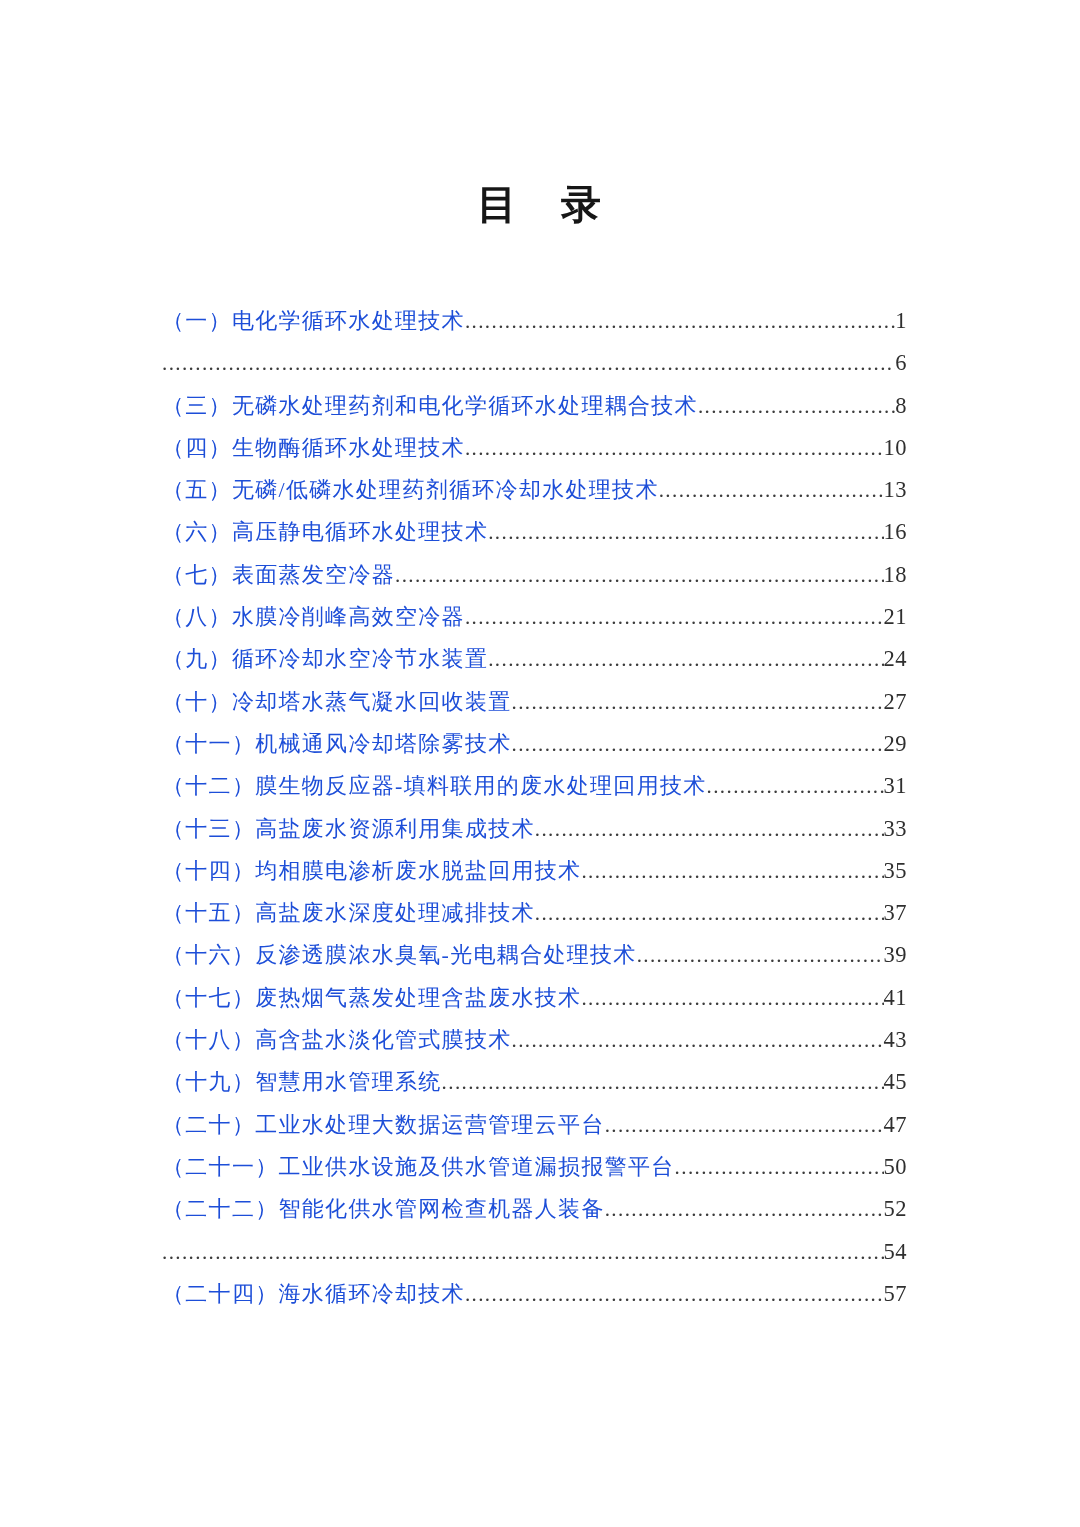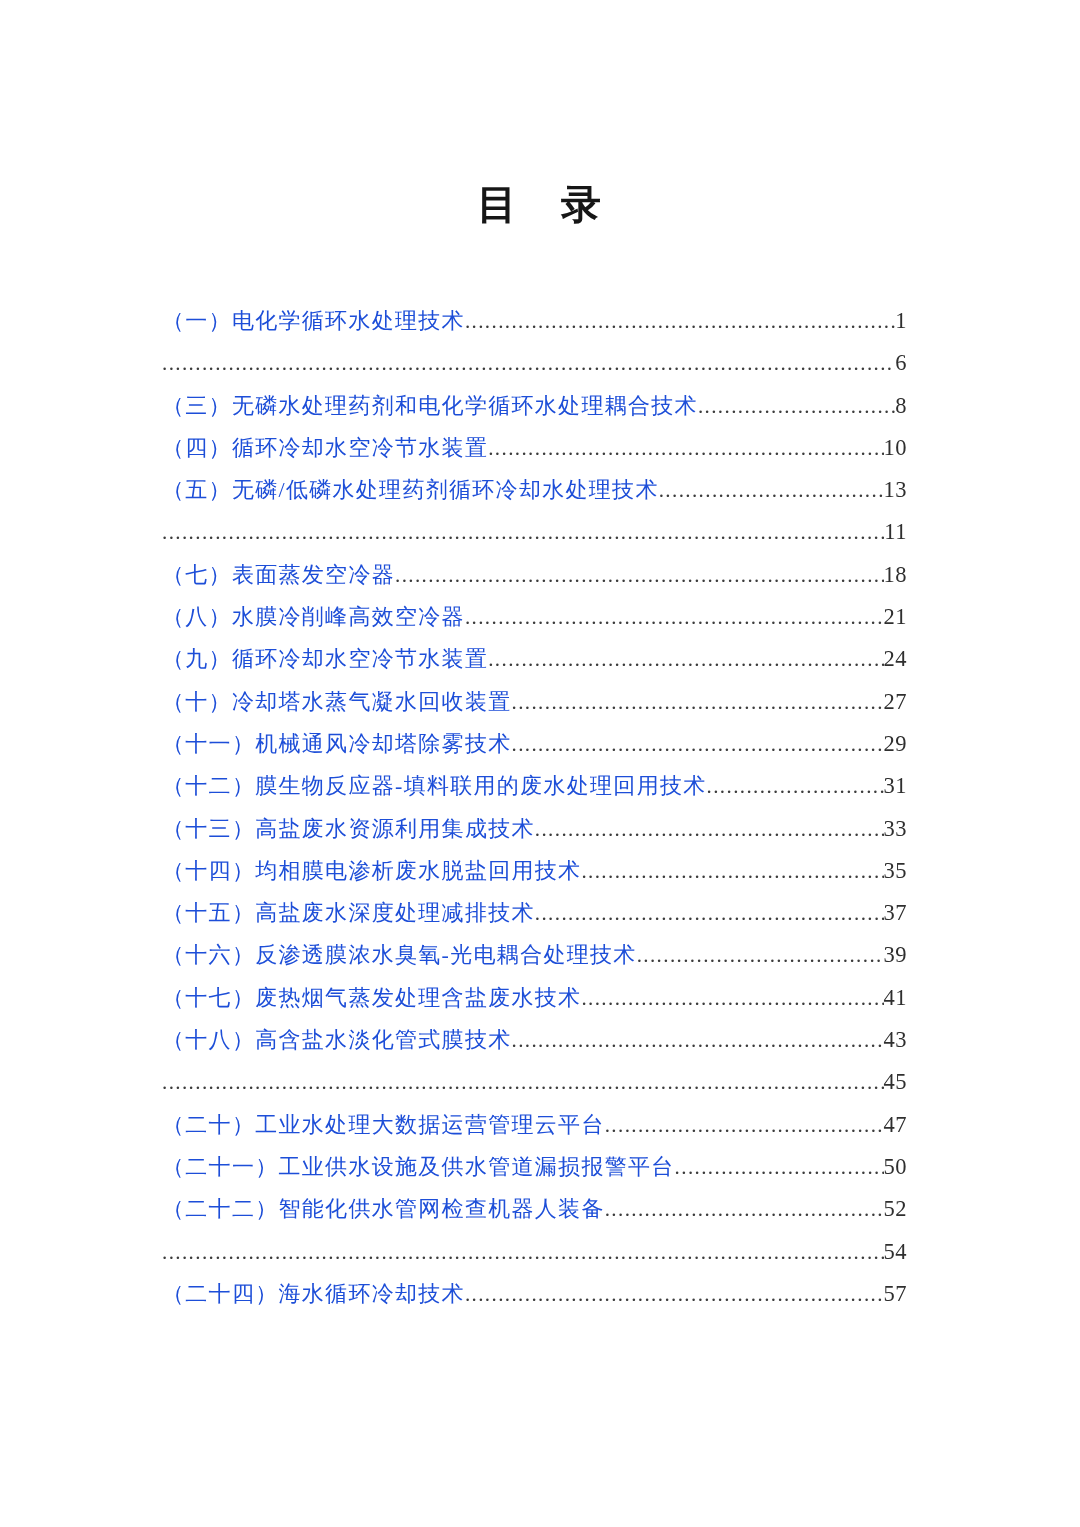--- a/index.html
+++ b/index.html
@@ -75,34 +75,35 @@
         <span class="toc-page">6</span>
       </div>
 
       <div class="toc-row">
         <span class="toc-label">（三）无磷水处理药剂和电化学循环水处理耦合技术</span>
         <span class="toc-dots"></span>
         <span class="toc-page">8</span>
       </div>
 
       <div class="toc-row">
-        <span class="toc-label">（四）循环冷却水空冷节水装置</span>
+        <span class="toc-label">（四）生物酶循环水处理技术</span>
         <span class="toc-dots"></span>
         <span class="toc-page">10</span>
       </div>
 
       <div class="toc-row">
         <span class="toc-label">（五）无磷/低磷水处理药剂循环冷却水处理技术</span>
         <span class="toc-dots"></span>
         <span class="toc-page">13</span>
       </div>
 
       <div class="toc-row">
-        <span class="toc-dots"></span>
-        <span class="toc-page">11</span>
+        <span class="toc-label">（六）高压静电循环水处理技术</span>
+        <span class="toc-dots"></span>
+        <span class="toc-page">16</span>
       </div>
 
       <div class="toc-row">
         <span class="toc-label">（七）表面蒸发空冷器</span>
         <span class="toc-dots"></span>
         <span class="toc-page">18</span>
       </div>
 
       <div class="toc-row">
         <span class="toc-label">（八）水膜冷削峰高效空冷器</span>
@@ -164,20 +165,21 @@
         <span class="toc-page">41</span>
       </div>
 
       <div class="toc-row">
         <span class="toc-label">（十八）高含盐水淡化管式膜技术</span>
         <span class="toc-dots"></span>
         <span class="toc-page">43</span>
       </div>
 
       <div class="toc-row">
+        <span class="toc-label">（十九）智慧用水管理系统</span>
         <span class="toc-dots"></span>
         <span class="toc-page">45</span>
       </div>
 
       <div class="toc-row">
         <span class="toc-label">（二十）工业水处理大数据运营管理云平台</span>
         <span class="toc-dots"></span>
         <span class="toc-page">47</span>
       </div>
 

